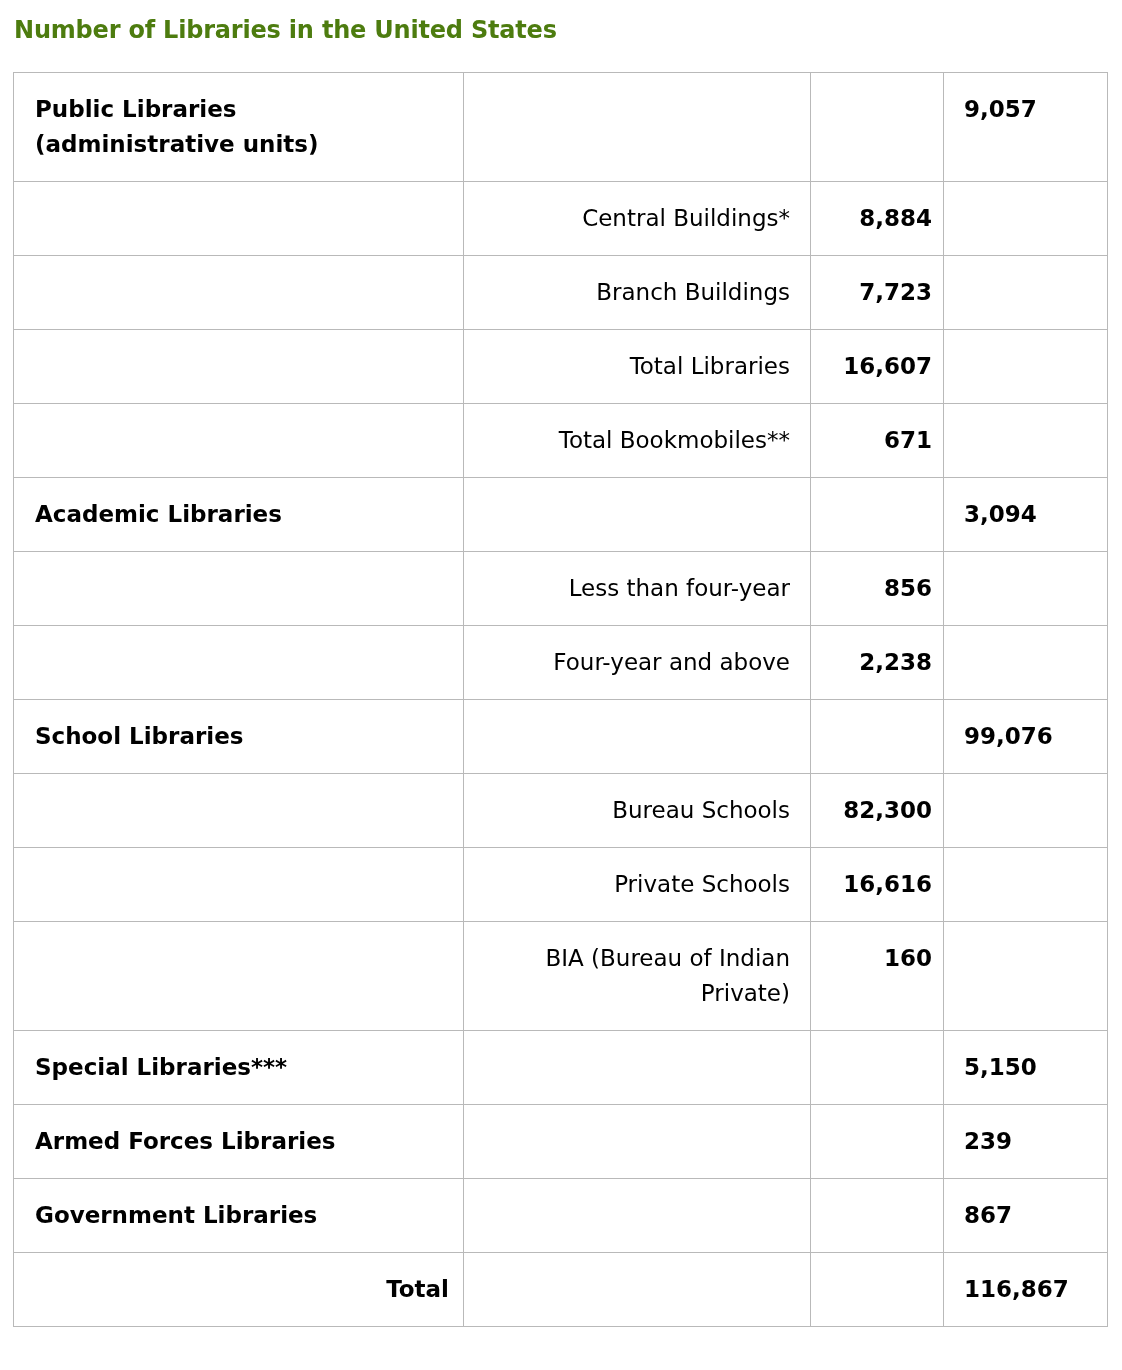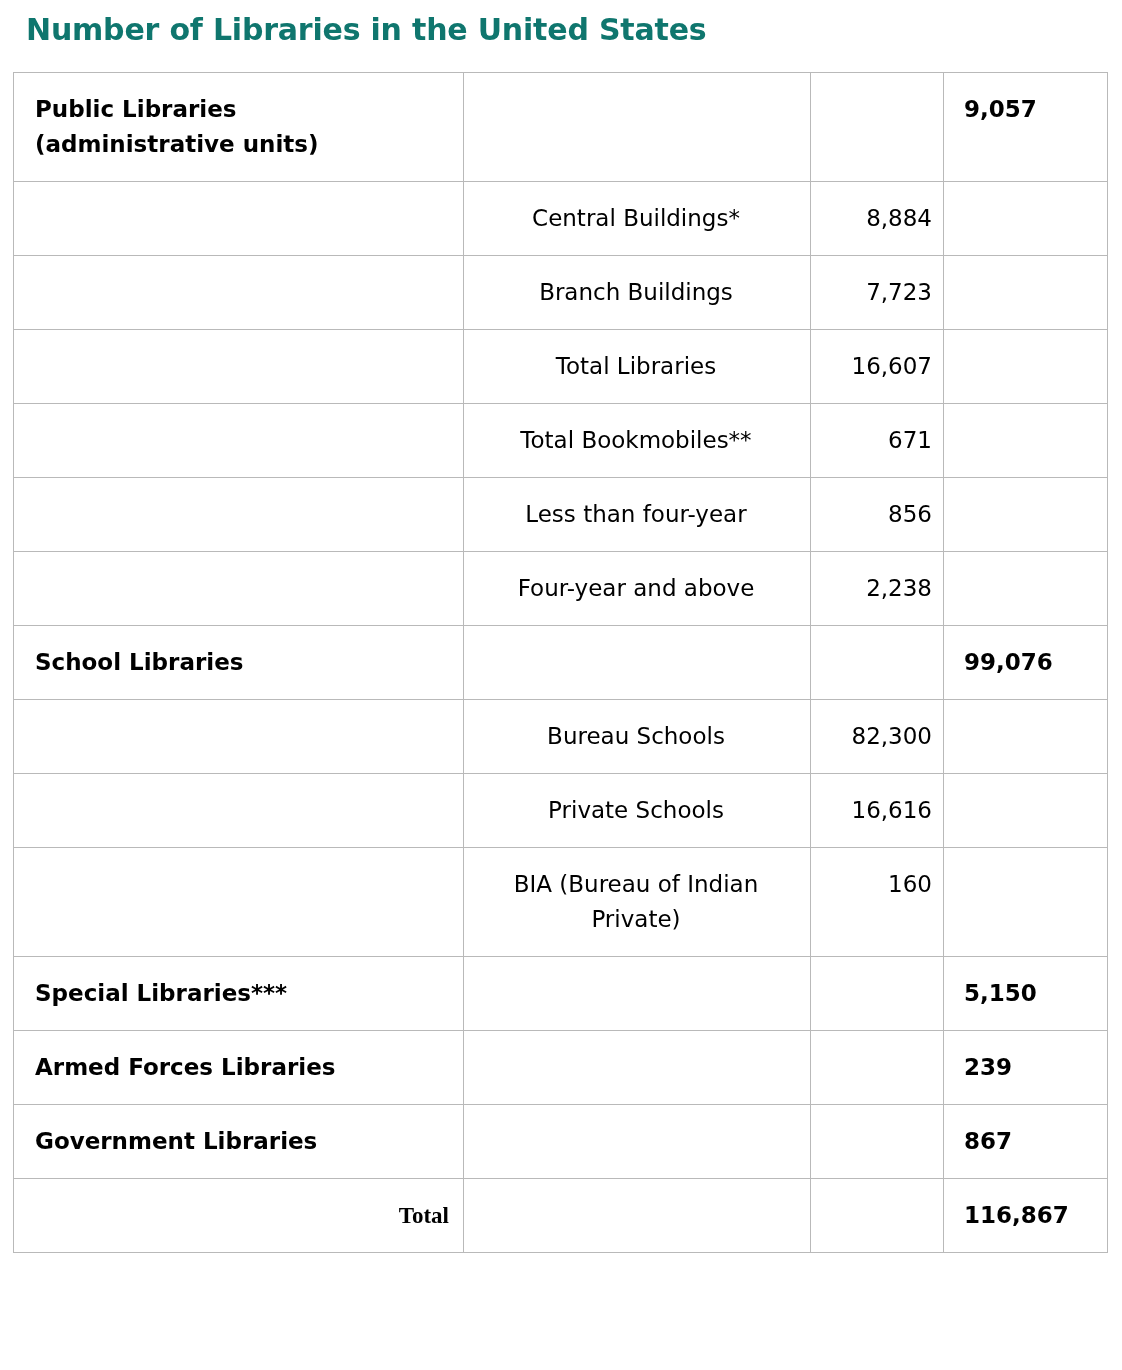--- a/index.html
+++ b/index.html
@@ -18,25 +18,25 @@
 
   .page {
     position: relative;
     width: 1122px;
     height: 1370px;
     box-sizing: border-box;
   }
 
   .page-title {
     position: absolute;
-    left: 26px;
+    left: 14px;
     top: 12px;
-    font-size: 30px;
-    font-weight: bold;
-    color: #0f766e;
+    font-size: 24px;
+    font-weight: bold;
+    color: #4d7c0f;
     letter-spacing: -0.2px;
     line-height: 36px;
     white-space: nowrap;
   }
 
   .table-wrap {
     position: absolute;
     left: 13px;
     top: 72px;
     width: 1094px;
@@ -76,33 +76,32 @@
     font-weight: bold;
     text-align: left;
     padding-left: 21px;
   }
 
   
   .cat-right .cell {
     font-weight: bold;
     text-align: right;
     padding-right: 14px;
-    font-family: Liberation Serif, serif;
   }
 
   
   .sub .cell {
     font-weight: normal;
-    text-align: center;
+    text-align: right;
     padding-left: 18px;
   }
 
   
   .subval .cell {
-    font-weight: normal;
+    font-weight: bold;
     text-align: right;
     padding-right: 11px;
   }
 
   
   .total .cell {
     font-weight: bold;
     text-align: left;
     padding-right: 12px;
   }
@@ -197,20 +196,34 @@
             </td>
             <td class="subval">
               <span class="cell">671</span>
             </td>
             <td class="total">
               <span class="cell empty"></span>
             </td>
           </tr>
           <tr>
             <td class="cat">
+              <span class="cell">Academic Libraries</span>
+            </td>
+            <td class="sub">
+              <span class="cell empty"></span>
+            </td>
+            <td class="subval">
+              <span class="cell empty"></span>
+            </td>
+            <td class="total">
+              <span class="cell">3,094</span>
+            </td>
+          </tr>
+          <tr>
+            <td class="cat">
               <span class="cell empty"></span>
             </td>
             <td class="sub">
               <span class="cell">Less than four-year</span>
             </td>
             <td class="subval">
               <span class="cell">856</span>
             </td>
             <td class="total">
               <span class="cell empty"></span>

